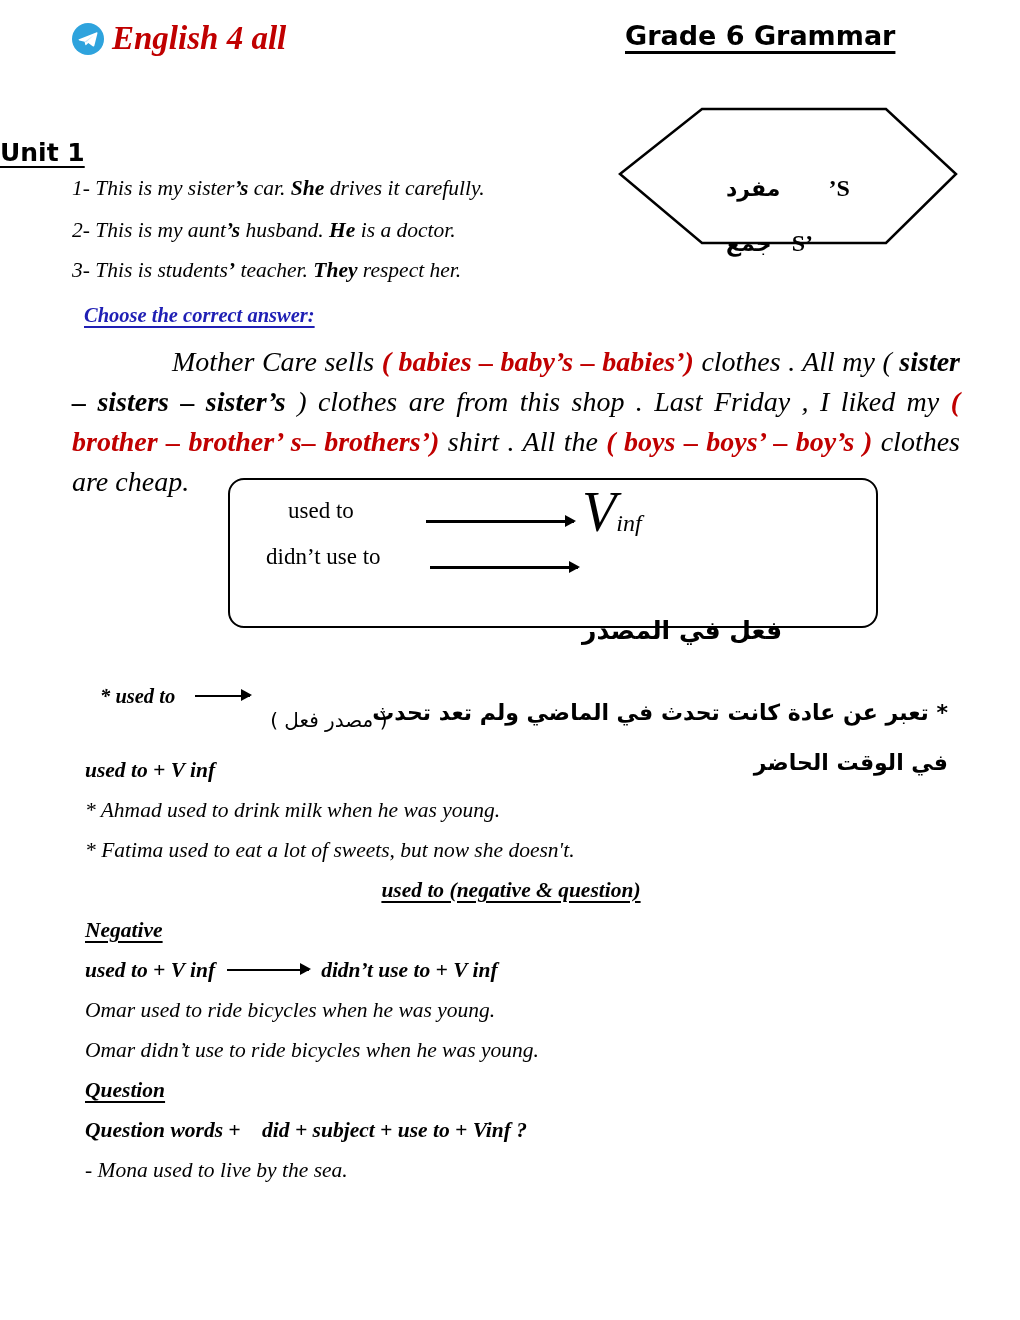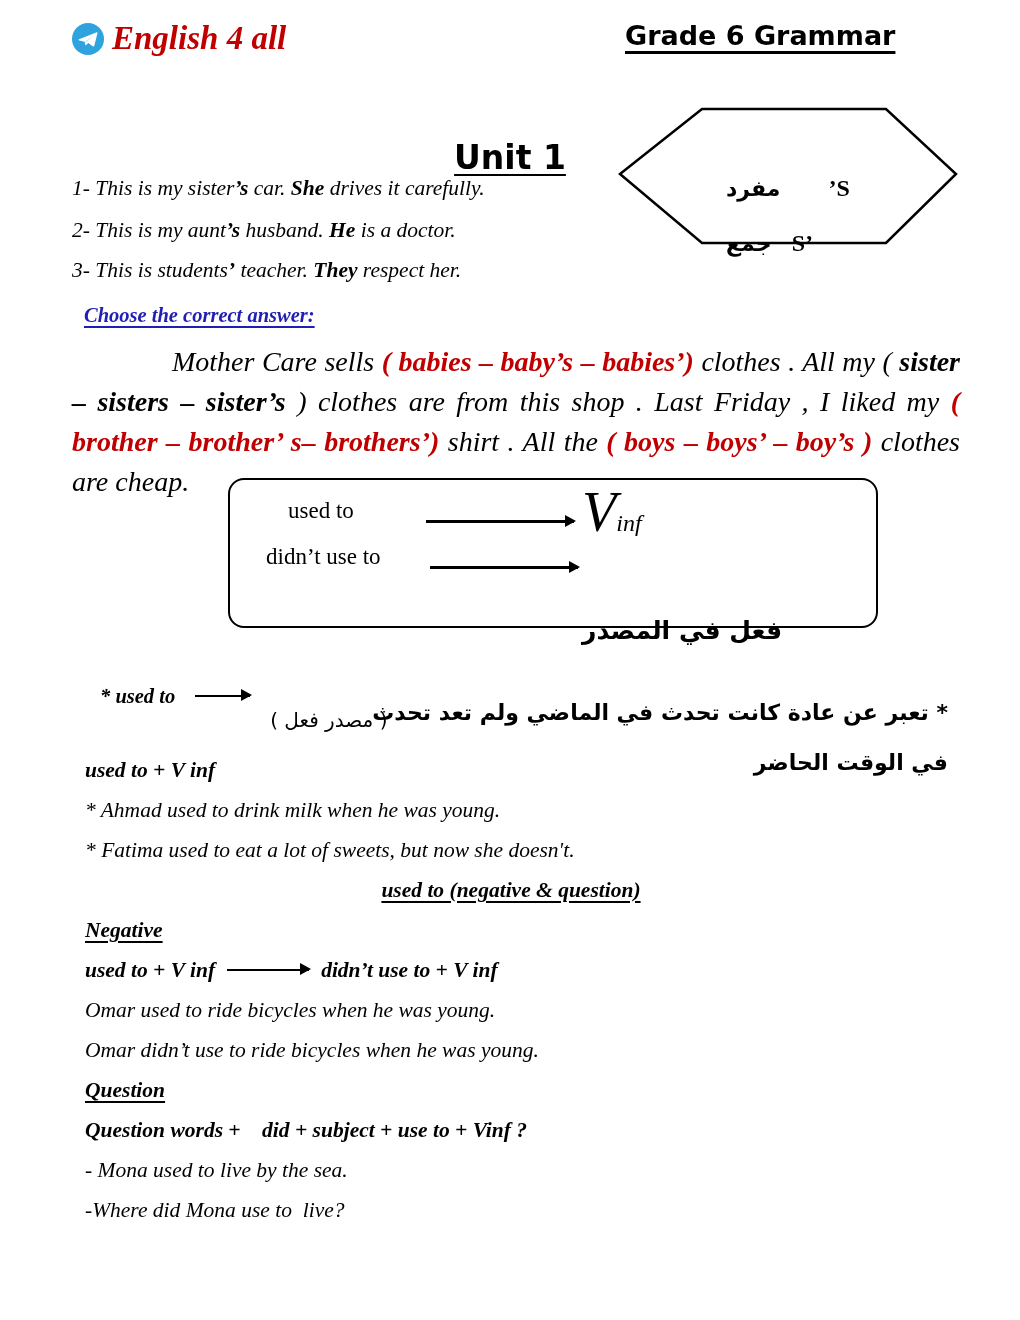--- a/index.html
+++ b/index.html
@@ -23,22 +23,22 @@
   
   .hexagon{position:absolute;left:618px;top:106px;width:340px;height:140px;}
   .hexagon svg{position:absolute;inset:0;}
   .hex-row{position:absolute;left:108px;display:flex;gap:48px;align-items:baseline;font-weight:bold;font-size:24px;}
   .hex-row.r1{top:22px;}
   .hex-row.r2{top:77px;gap:20px;}
   .ar-text{font-family:"DejaVu Sans",sans-serif;margin-top:48px;}
   .hex-row .ar{font-size:22px;}
   
   .unit-title{
-    position:absolute;left:0;top:138px;width:1020px;text-align:center;
-    font-family:"DejaVu Sans",sans-serif;font-size:33px;font-weight:bold;
+    position:absolute;left:0;top:138px;width:1020px;text-align:left;
+    font-family:"DejaVu Sans",sans-serif;font-size:25px;font-weight:bold;
     text-decoration:underline;text-decoration-thickness:2px;text-underline-offset:5px;
   }
   
   .s-line{position:absolute;left:72px;font-size:21.5px;font-style:italic;}
   .s1{top:176px;}
   .s2{top:218px;}
   .s3{top:258px;}
   .choose{
     position:absolute;left:84px;top:304px;font-size:20.5px;font-weight:bold;font-style:italic;
     color:var(--blue);text-decoration:underline;text-underline-offset:4px;
@@ -171,18 +171,15 @@
     </div>
     <div class="line">
       <span class="bold ul">Question</span>
     </div>
     <div class="line">
       <span class="bold">Question words +&nbsp;&nbsp;&nbsp; did + subject + use to + Vinf ?</span>
     </div>
     <div class="line">
       <span>- Mona used to live by the sea.</span>
     </div>
-    <div class="line">
-      <span>-Where did Mona use to&nbsp; live?</span>
-    </div>
   </div>
 
 </div>
 
 </body></html>

